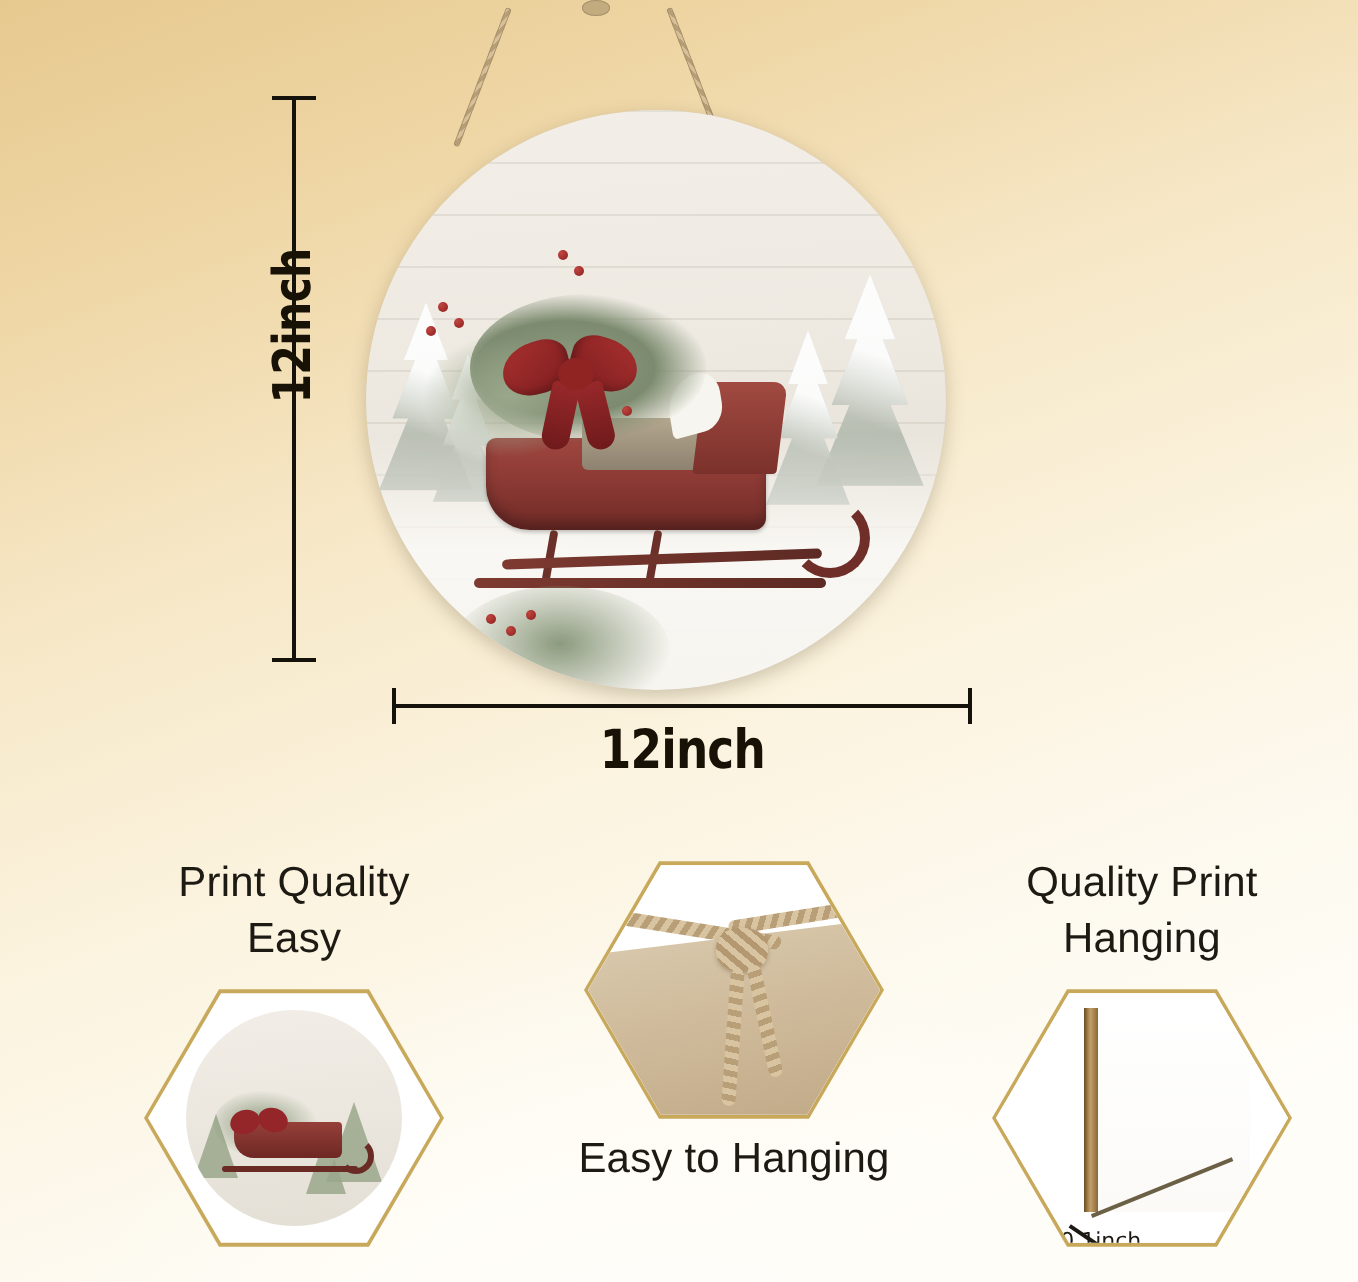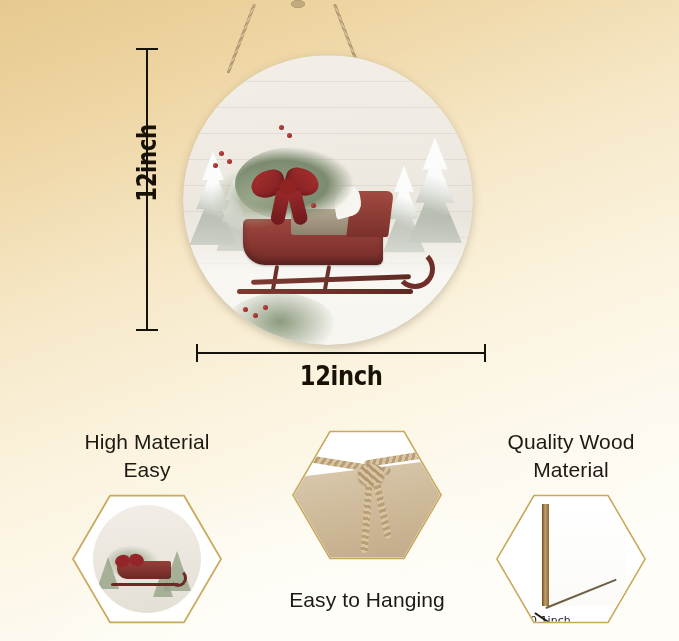--- a/index.html
+++ b/index.html
@@ -356,21 +356,21 @@
         <div class="berry" style="left:60px; top:252px;"></div>
         <div class="berry" style="left:70px; top:258px;"></div>
         <div class="berry" style="left:80px; top:250px;"></div>
         <div class="berry" style="left:128px;top:148px;"></div>
       </div>
     </div>
   </div>
 
   <div class="panel p1">
     <h3>
-      <span>High Material</span><br>
+      <span>Print Quality</span><br>
       <span>Easy</span>
     </h3>
     <div class="hexwrap">
       <div class="hex"></div>
       <div class="hex-in">
         <div class="hex-photo">
           <div class="medallion">
             <div class="m-tree a"></div>
             <div class="m-tree b"></div>
             <div class="m-tree c"></div>
@@ -397,29 +397,29 @@
         <div class="hex-photo ropephoto">
           <div class="board"></div>
           <div class="r-strand r-top"></div>
           <div class="r-strand r-top2"></div>
           <div class="r-knot"></div>
           <div class="r-strand r-tail t1"></div>
           <div class="r-strand r-tail t2"></div>
         </div>
       </div>
     </div>
-    <h3 style="margin-top:24px;">
+    <h3 style="margin-top:4px;">
       <span>Easy to Hanging</span>
     </h3>
   </div>
 
   <div class="panel p3">
     <h3>
-      <span>Quality Wood</span><br>
-      <span>Material</span>
+      <span>Quality Print</span><br>
+      <span>Hanging</span>
     </h3>
     <div class="hexwrap">
       <div class="hex"></div>
       <div class="hex-in">
         <div class="hex-photo thick">
           <div class="facepanel"></div>
           <div class="edge"></div>
           <div class="diag"></div>
           <div class="arrowlead"></div>
           <div class="thick-label">0.1inch</div>

